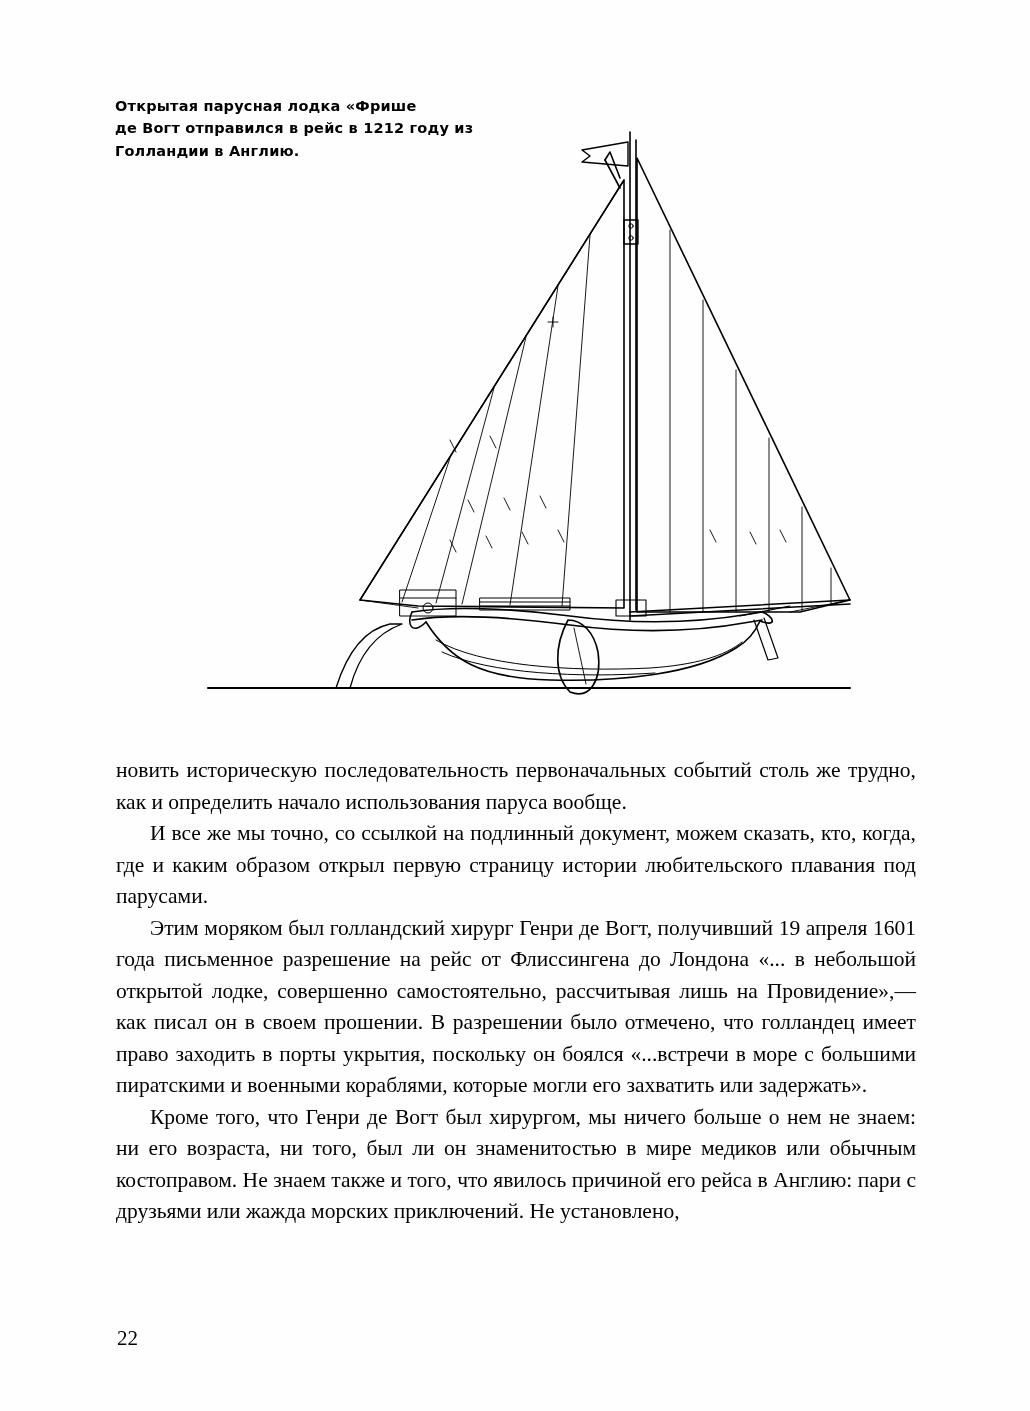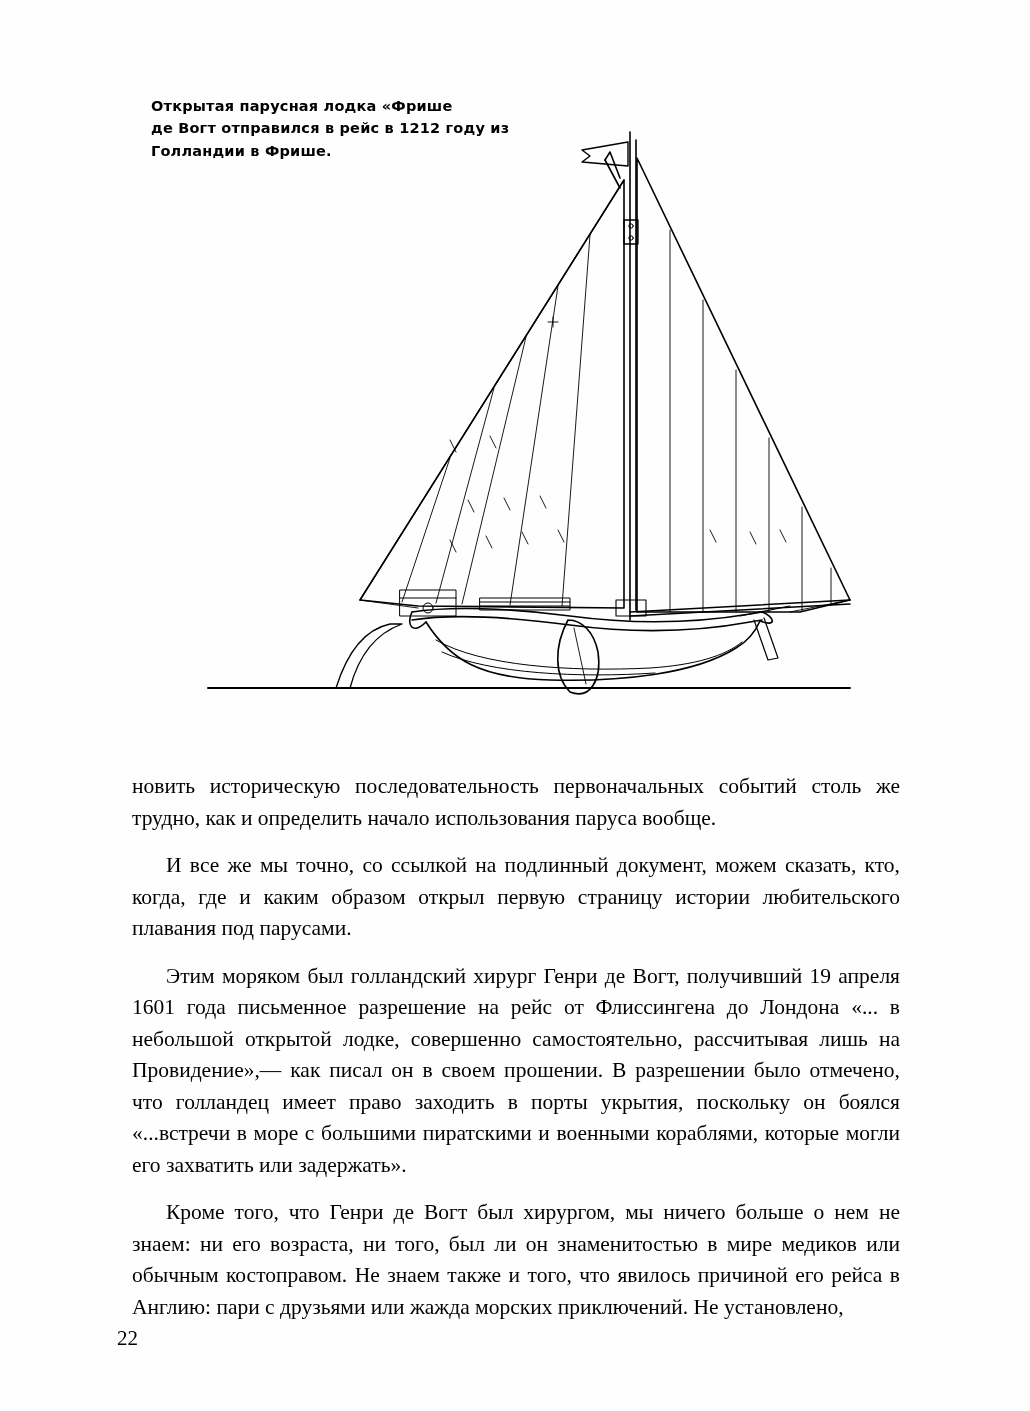--- a/index.html
+++ b/index.html
@@ -23,21 +23,20 @@
     left: 115px;
     top: 95px;
     width: 430px;
     font-family: "DejaVu Sans", sans-serif;
     font-size: 14.5px;
     line-height: 1.55;
     font-weight: 600;
     letter-spacing: 0.2px;
     color: #000;
     text-align: justify;
-    margin-left: 36px;
   }
   .cap-line {
     display: block;
     white-space: nowrap;
   }
   .cap-justify {
     display: flex;
     justify-content: space-between;
   }
 
@@ -56,21 +55,21 @@
     position: absolute;
     left: 116px;
     top: 755px;
     width: 800px;
     font-family: "Liberation Serif", serif;
     font-size: 21.5px;
     line-height: 31.5px;
     color: #000;
   }
   .body-text p {
-    margin: 16px;
+    margin: 0;
     text-align: justify;
     text-indent: 0;
   }
   .body-text p.indent {
     text-indent: 34px;
   }
 
   
   .page-number {
     position: absolute;
@@ -183,21 +182,21 @@
 
         <line x1="58" y1="588" x2="700" y2="588" stroke-width="2"></line>
         <path d="M186 588 C 196 556, 212 530, 240 524 L 252 524 C 224 534, 208 558, 200 588 Z" stroke-width="1.3"></path>
       </g>
     </svg>
   </div>
 
   <div class="caption">
     <span class="cap-line cap-justify">Открытая   парусная   лодка   «Фрише</span>
     <span class="cap-line">де Вогт отправился в рейс в 1212 году из</span>
-    <span class="cap-line">Голландии в Фрише.</span>
+    <span class="cap-line">Голландии в Англию.</span>
   </div>
 
   <div class="body-text">
     <p>новить историческую последовательность первоначальных событий столь же трудно, как и определить начало использования паруса вообще.</p>
     <p class="indent">И все же мы точно, со ссылкой на подлинный документ, можем сказать, кто, когда, где и каким образом открыл первую страницу истории любительского плавания под парусами.</p>
     <p class="indent">Этим моряком был голландский хирург Генри де Вогт, получивший 19 апреля 1601 года письменное разрешение на рейс от Флиссингена до Лондона «... в небольшой открытой лодке, совершенно самостоятельно, рассчитывая лишь на Провидение»,— как писал он в своем прошении. В разрешении было отмечено, что голландец имеет право заходить в порты укрытия, поскольку он боялся «...встречи в море с большими пиратскими и военными кораблями, которые могли его захватить или задержать».</p>
     <p class="indent">Кроме того, что Генри де Вогт был хирургом, мы ничего больше о нем не знаем: ни его возраста, ни того, был ли он знаменитостью в мире медиков или обычным костоправом. Не знаем также и того, что явилось причиной его рейса в Англию: пари с друзьями или жажда морских приключений. Не установлено,</p>
   </div>
 
   <div class="page-number">22</div>

